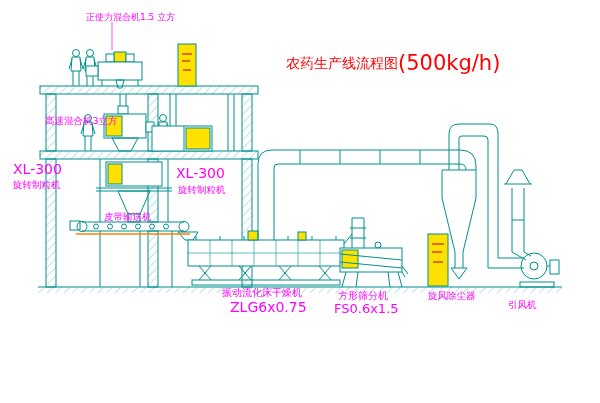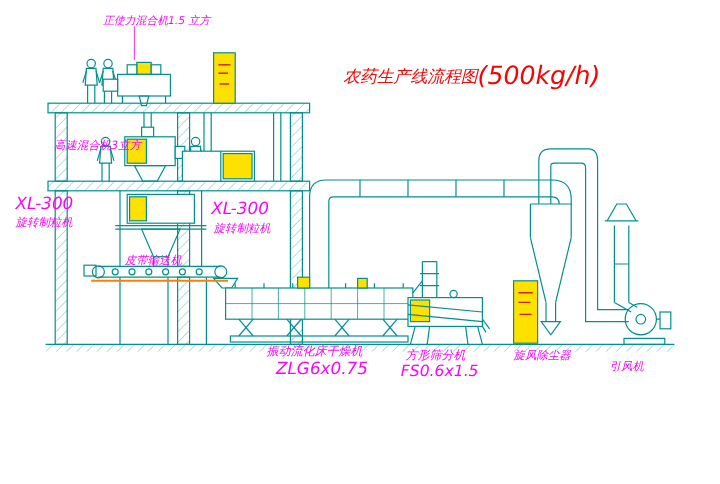--- a/index.html
+++ b/index.html
@@ -1,17 +1,17 @@
 <!DOCTYPE html>
 <html><head>
 <meta charset="utf-8">
 <style>
   html,body{margin:0;padding:0;background:#ffffff;}
   .page{width:600px;height:403px;position:relative;background:#ffffff;overflow:hidden;
-        font-family:"DejaVu Sans",sans-serif;font-style:italic;}
+        font-family:"DejaVu Sans",sans-serif;}
   svg{display:block;}
   svg text{font-family:"DejaVu Sans",sans-serif;}
   .s{stroke:#009090;fill:none;stroke-width:1;}
   .sthin{stroke:#009090;fill:none;stroke-width:0.6;}
   .sf-y{fill:#FFE100;stroke:#009090;stroke-width:1;}
   .sf-w{fill:#ffffff;stroke:#009090;stroke-width:1;}
   .hfill{fill:url(#hatch);stroke:#009090;stroke-width:1;}
   .redmark{stroke:#CC2200;stroke-width:1.2;fill:none;}
   .org{stroke:#FF7F00;stroke-width:1.6;fill:none;}
   .lead{stroke:#FF00FF;stroke-width:0.7;fill:none;}

